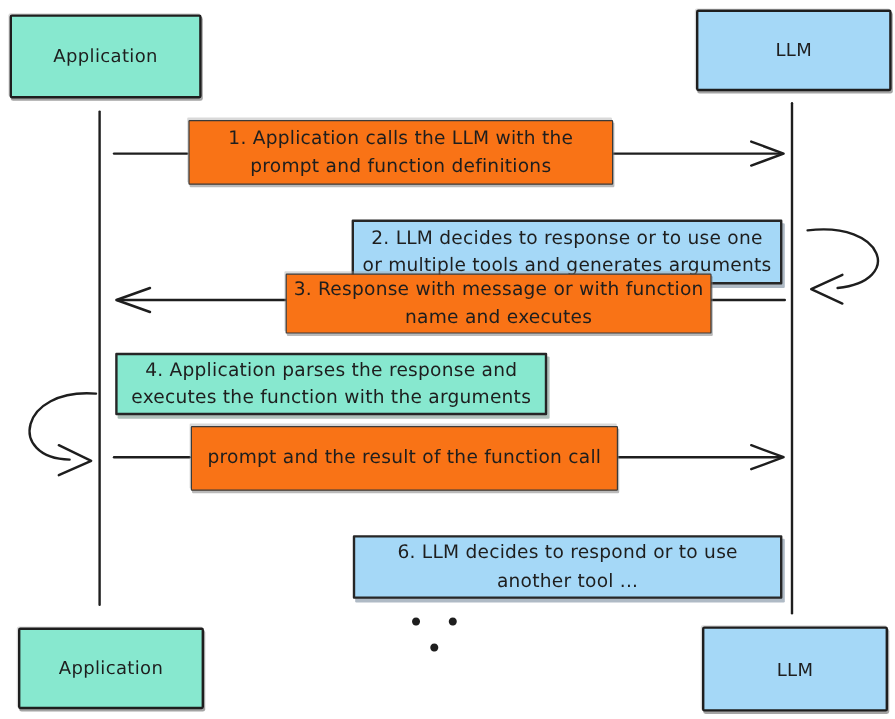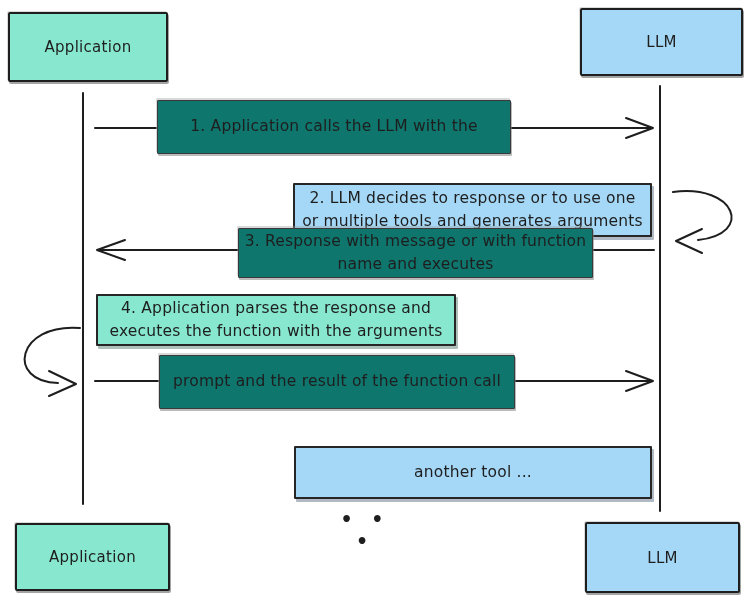--- a/index.html
+++ b/index.html
@@ -25,21 +25,21 @@
     box-shadow:1px 2px 0 0 rgba(90,90,90,.55), -1px -1px 0 0 rgba(150,150,150,.35);
   }
   .actor.teal{background:var(--teal);}
   .actor.blue{background:var(--blue);}
   .msg{
     position:absolute;display:flex;flex-direction:column;align-items:center;justify-content:center;
     text-align:center;font-size:15.5px;line-height:1.5;letter-spacing:.2px;
     border-radius:1px;
   }
   .msg.white{
-    background:#0f766e;border:1.5px solid #3a3a3a;
+    background:#f97316;border:1.5px solid #3a3a3a;
     box-shadow:1px 2px 0 0 rgba(130,130,130,.55), -1px -2px 0 0 rgba(160,160,160,.4);
   }
   .msg.blue{
     background:var(--blue);border:2px solid #262626;
     box-shadow:2px 3px 0 0 rgba(110,130,150,.55);
     margin-top:20px;
   }
   .msg.teal{
     background:var(--teal);border:2px solid #262626;
     box-shadow:2px 3px 0 0 rgba(110,140,130,.55);
@@ -89,20 +89,21 @@
   <div class="actor teal" style="left:15px;top:523px;width:151px;height:64px">
     <span>Application</span>
   </div>
 
   <div class="actor blue" style="left:585px;top:522px;width:151px;height:67px">
     <span>LLM</span>
   </div>
 
   <div class="msg white" style="left:157px;top:100px;width:352px;height:52px">
     <span>1. Application calls the LLM with the</span>
+    <span>prompt and function definitions</span>
   </div>
 
   <div class="msg blue" style="left:293px;top:163px;width:355px;height:50px">
     <span>2. LLM decides to response or to use one</span>
     <span>or multiple tools and generates arguments</span>
   </div>
 
   <div class="msg white" style="left:238px;top:228px;width:353px;height:48px">
     <span>3. Response with message or with function</span>
     <span>name and executes</span>
@@ -111,18 +112,19 @@
   <div class="msg teal" style="left:96px;top:294px;width:356px;height:48px">
     <span>4. Application parses the response and</span>
     <span>executes the function with the arguments</span>
   </div>
 
   <div class="msg white" style="left:159px;top:355px;width:354px;height:52px">
     <span>prompt and the result of the function call</span>
   </div>
 
   <div class="msg blue" style="left:294px;top:426px;width:354px;height:49px">
+    <span>6. LLM decides to respond or to use</span>
     <span>another tool ...</span>
   </div>
 
   <div class="ellipsis" style="left:330px;top:508px;width:70px">•  •  •</div>
 
 </div>
 
 </body></html>

